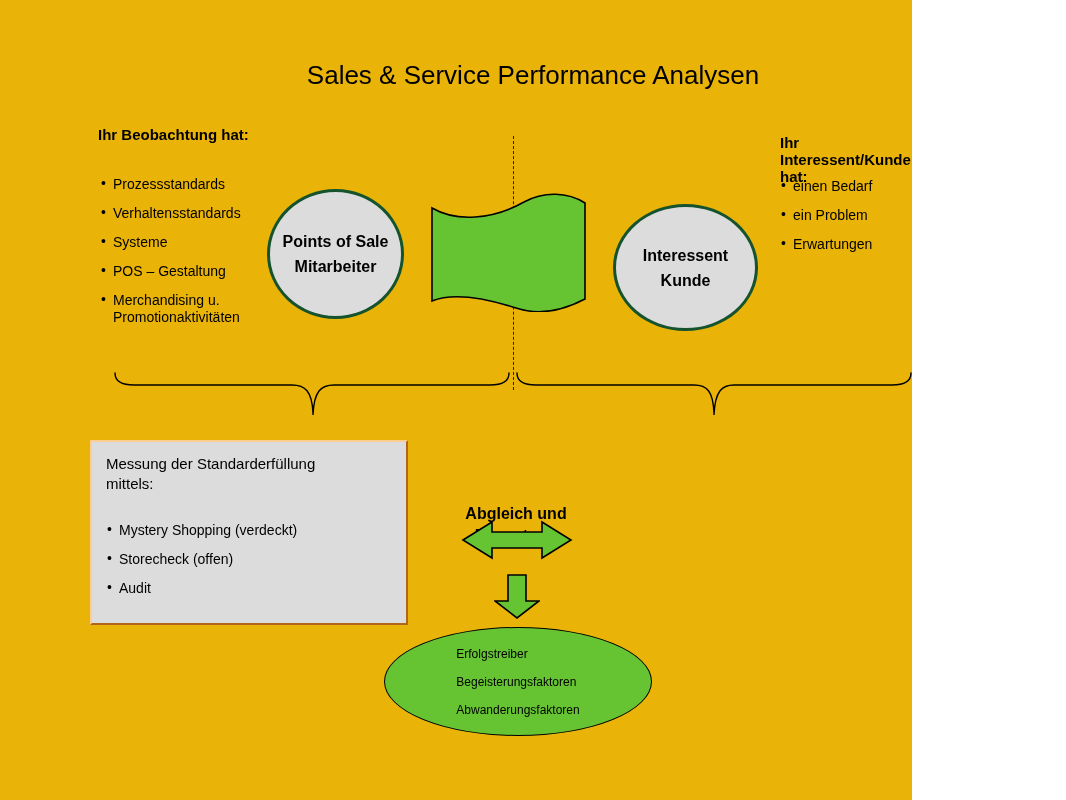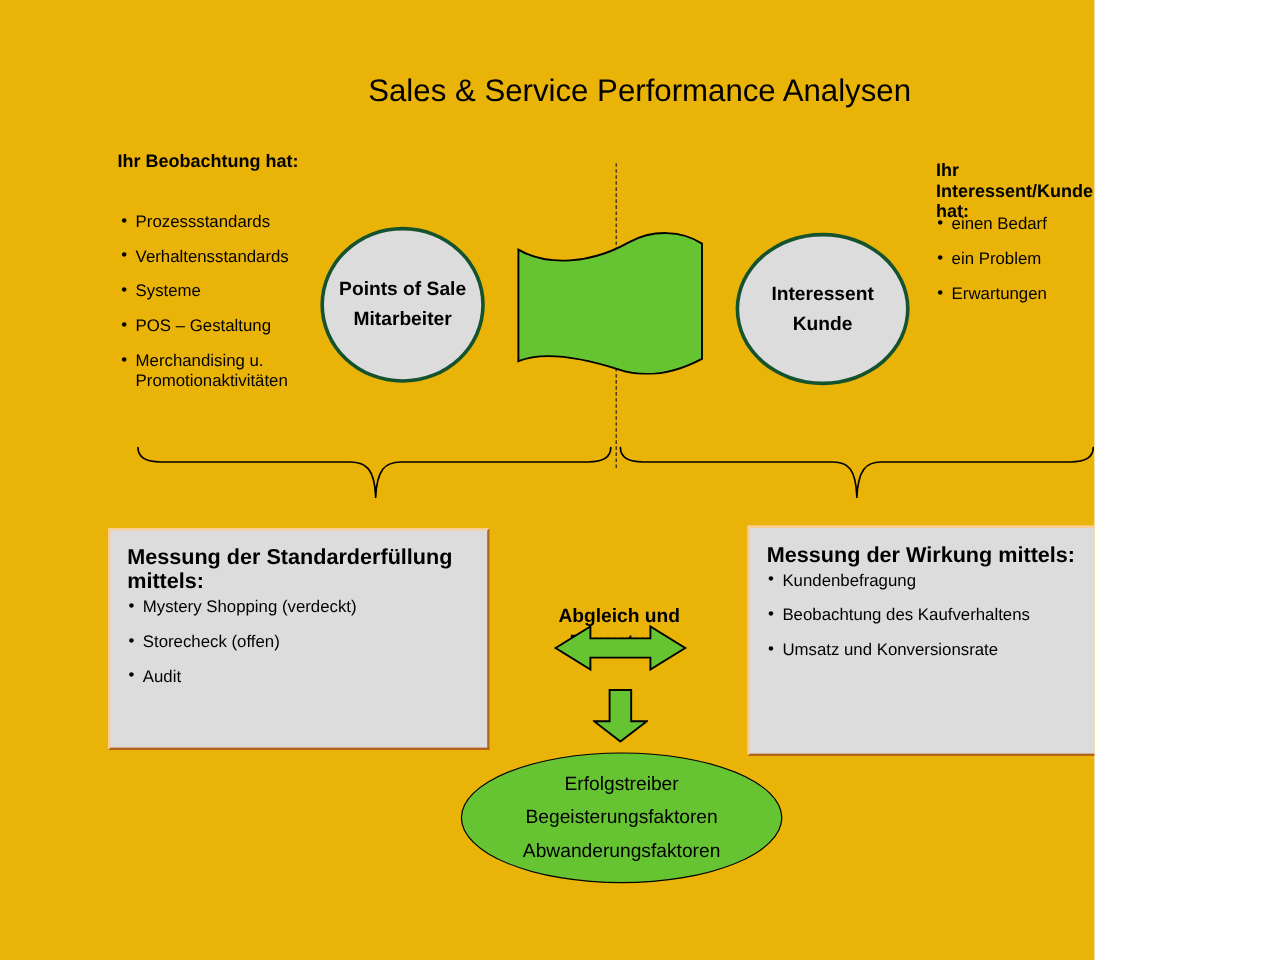--- a/index.html
+++ b/index.html
@@ -27,50 +27,50 @@
   ul.left-bullets{left:100px;top:176px;width:190px;}
   ul.right-bullets{left:780px;top:178px;width:210px;}
 
   .dashed-divider{position:absolute;left:513px;top:136px;height:254px;width:0;
                   border-left:1px dashed #222;}
 
   .circle{position:absolute;background:var(--shape-gray);border:3px solid #14532d;
           border-radius:50%;display:flex;align-items:center;justify-content:center;
           text-align:center;font-weight:700;font-size:16px;line-height:25px;white-space:pre-line;}
   .pos-circle{left:267px;top:189px;width:137px;height:130px;}
-  .customer-circle{left:613px;top:194px;width:145px;height:127px;}
+  .customer-circle{left:613px;top:204px;width:145px;height:127px;}
 
   .flag-svg{position:absolute;left:428px;top:186px;width:160px;height:126px;}
   .flag-label{position:absolute;left:433px;top:228px;width:150px;text-align:center;
               font-size:14px;line-height:20px;white-space:pre-line;}
 
   .braces-svg{position:absolute;left:100px;top:368px;width:815px;height:55px;pointer-events:none;}
 
   .measure-box{position:absolute;background:var(--shape-gray);
                border:2px solid;
                border-color:var(--box-border-light) var(--box-border-dark) var(--box-border-dark) var(--box-border-light);
                padding:12px 10px 0 14px;}
-  .measure-box .box-heading{font-size:18px;font-weight:700;line-height:20px;
-                            white-space:pre-line;margin-bottom:3px;}
+  .measure-box .box-heading{font-size:15px;font-weight:400;line-height:20px;
+                            white-space:pre-line;margin-bottom:28px;}
   .measure-box ul{list-style:none;font-size:14px;line-height:17px;}
   .measure-box ul li{position:relative;padding-left:13px;margin-bottom:12px;}
   .measure-box ul li::before{content:"\2022";position:absolute;left:1px;top:-1px;}
   .left-box{left:90px;top:440px;width:318px;height:185px;}
   .right-box{left:623px;top:438px;width:322px;height:192px;}
 
   .center-label{position:absolute;left:426px;top:455px;width:180px;text-align:center;
                 font-size:16px;font-weight:700;line-height:22px;white-space:pre-line;margin-top:48px;}
 
   .double-arrow-svg{position:absolute;left:461px;top:519px;width:112px;height:42px;}
   .down-arrow-svg{position:absolute;left:494px;top:574px;width:46px;height:45px;}
 
   .result-ellipse{position:absolute;left:384px;top:627px;width:268px;height:109px;
                   background:var(--green);border:1px solid #000;border-radius:50%;
-                  display:flex;align-items:center;justify-content:center;text-align:center;
-                  font-size:16px;line-height:28px;white-space:pre-line;}
+                  display:flex;align-items:center;justify-content:center;text-align:left;
+                  font-size:12px;line-height:28px;white-space:pre-line;}
   .shape-green{fill:var(--green);stroke:#000;}
 </style>
 </head>
 <body>
 
 <div class="canvas">
 
   <h1 class="title">Sales &amp; Service Performance Analysen</h1>
 
   <div class="col-heading left">Ihr Beobachtung hat:</div>
@@ -110,28 +110,20 @@
   <div class="measure-box left-box">
     <div class="box-heading">Messung der Standarderfüllung
 mittels:</div>
     <ul>
       <li>Mystery Shopping (verdeckt)</li>
       <li>Storecheck (offen)</li>
       <li>Audit</li>
     </ul>
   </div>
 
-  <div class="measure-box right-box">
-    <div class="box-heading">Messung der Wirkung mittels:</div>
-    <ul>
-      <li>Kundenbefragung</li>
-      <li>Beobachtung des Kaufverhaltens</li>
-      <li>Umsatz und Konversionsrate</li>
-    </ul>
-  </div>
 
   <div class="center-label">Abgleich und
 Bewertung</div>
 
   <svg class="double-arrow-svg" viewBox="0 0 112 42" aria-hidden="true">
     <polygon class="shape-green" stroke-width="1.6" points="2,21 31,3 31,13 81,13 81,3 110,21 81,39 81,29 31,29 31,39"></polygon>
   </svg>
 
   <svg class="down-arrow-svg" viewBox="0 0 46 45" aria-hidden="true">
     <polygon class="shape-green" stroke-width="1.6" points="14,1 32,1 32,27 45,27 23,44 1,27 14,27"></polygon>

